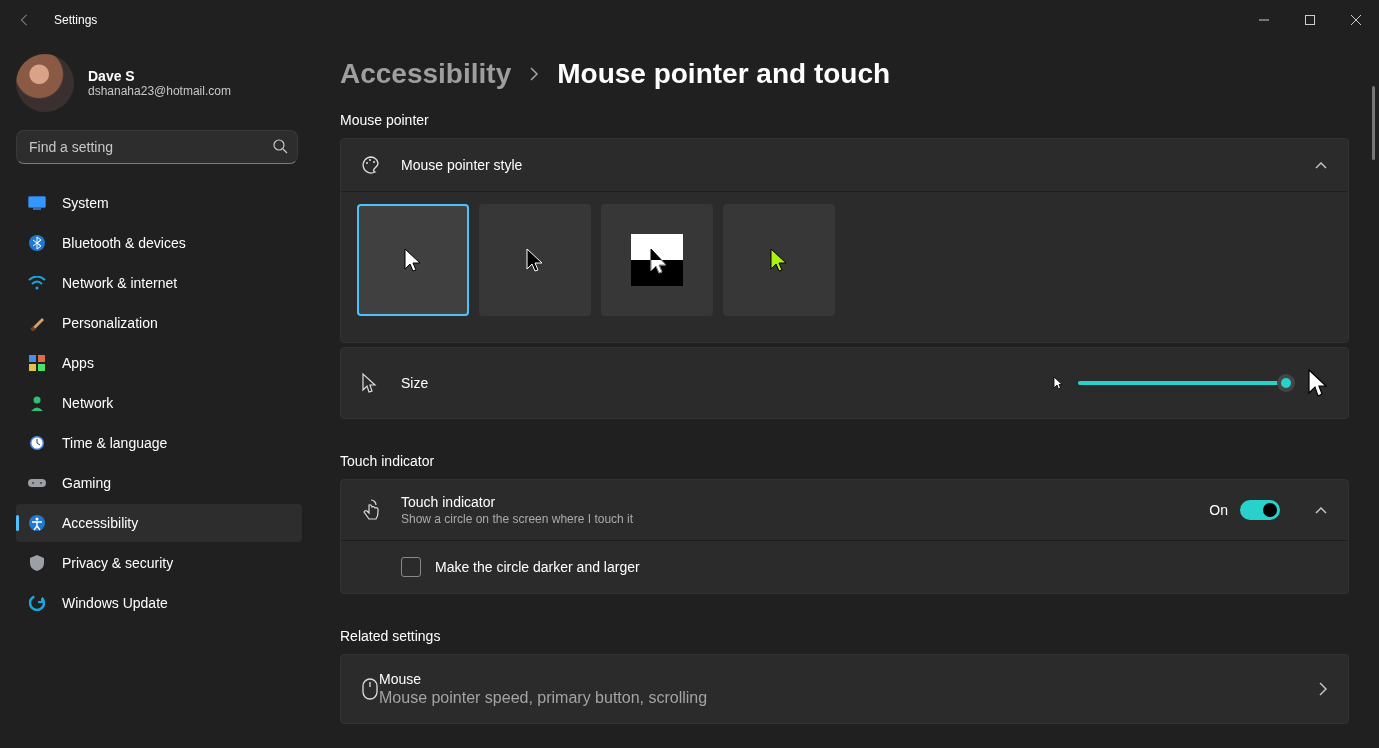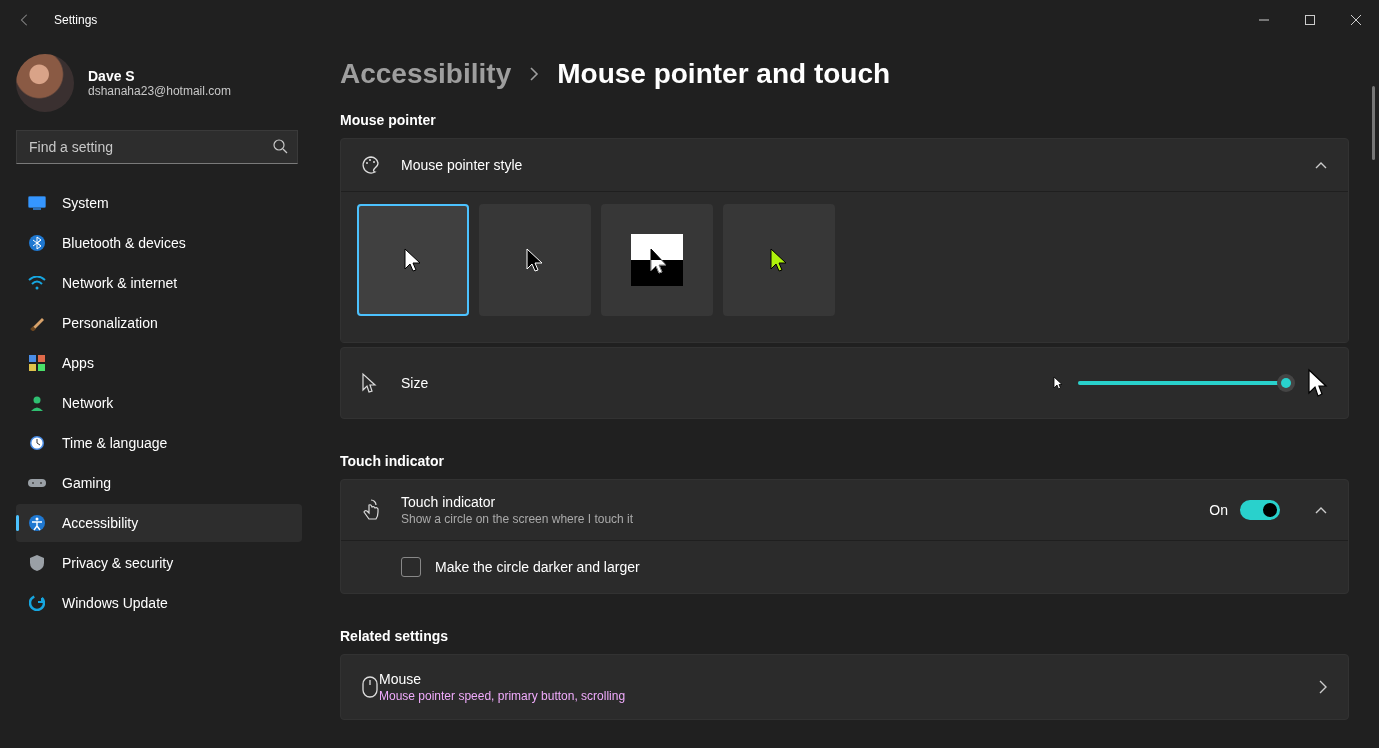--- a/index.html
+++ b/index.html
@@ -63,21 +63,21 @@
   .search-wrap {
     position: relative;
     margin: 0 4px 20px 0;
   }
   .search-input {
     width: 100%;
     height: 34px;
     background: #2d2d2d;
     border: 1px solid #3a3a3a;
     border-bottom: 1px solid #7a7a7a;
-    border-radius: 0;
+    border-radius: 8px;
     color: #fff;
     padding: 0 36px 0 12px;
     font-size: 14px;
     outline: none;
   }
   .search-input::placeholder { color: #c8c8c8; }
   .search-icon {
     position: absolute; right: 10px; top: 8px; color: #c8c8c8;
   }
 
@@ -138,21 +138,21 @@
   }
   .chev-sep { color: #9e9e9e; font-size: 18px; position:relative; top:-2px;}
   .crumb-current {
     font-size: 28px;
     font-weight: 600;
     color: #fff;
   }
 
   .section-label {
     font-size: 14px;
-    font-weight: 700;
+    font-weight: 400;
     margin-bottom: 10px;
     color: #fff;
   }
 
   .card {
     background: #2b2b2b;
     border: 1px solid #323232;
     border-radius: 4px;
     margin-bottom: 4px;
   }
@@ -270,21 +270,21 @@
 
   .section-gap { height: 30px; }
 
   
   .related-row {
     display: flex;
     align-items: center;
     padding: 16px 20px;
   }
   .related-row .text-col .t1 { font-size: 14px; }
-  .related-row .text-col .t2 { font-size: 12px; color: #f0abfc; margin-top:2px;}
+  .related-row .text-col .t2 { font-size: 16px; color: #a3a3a3; margin-top:2px;}
   .related-row .spacer { flex:1; }
 
   
   svg { display:block; }
 </style>
 </head>
 <body>
 
 <div class="titlebar">
   <span class="back">

